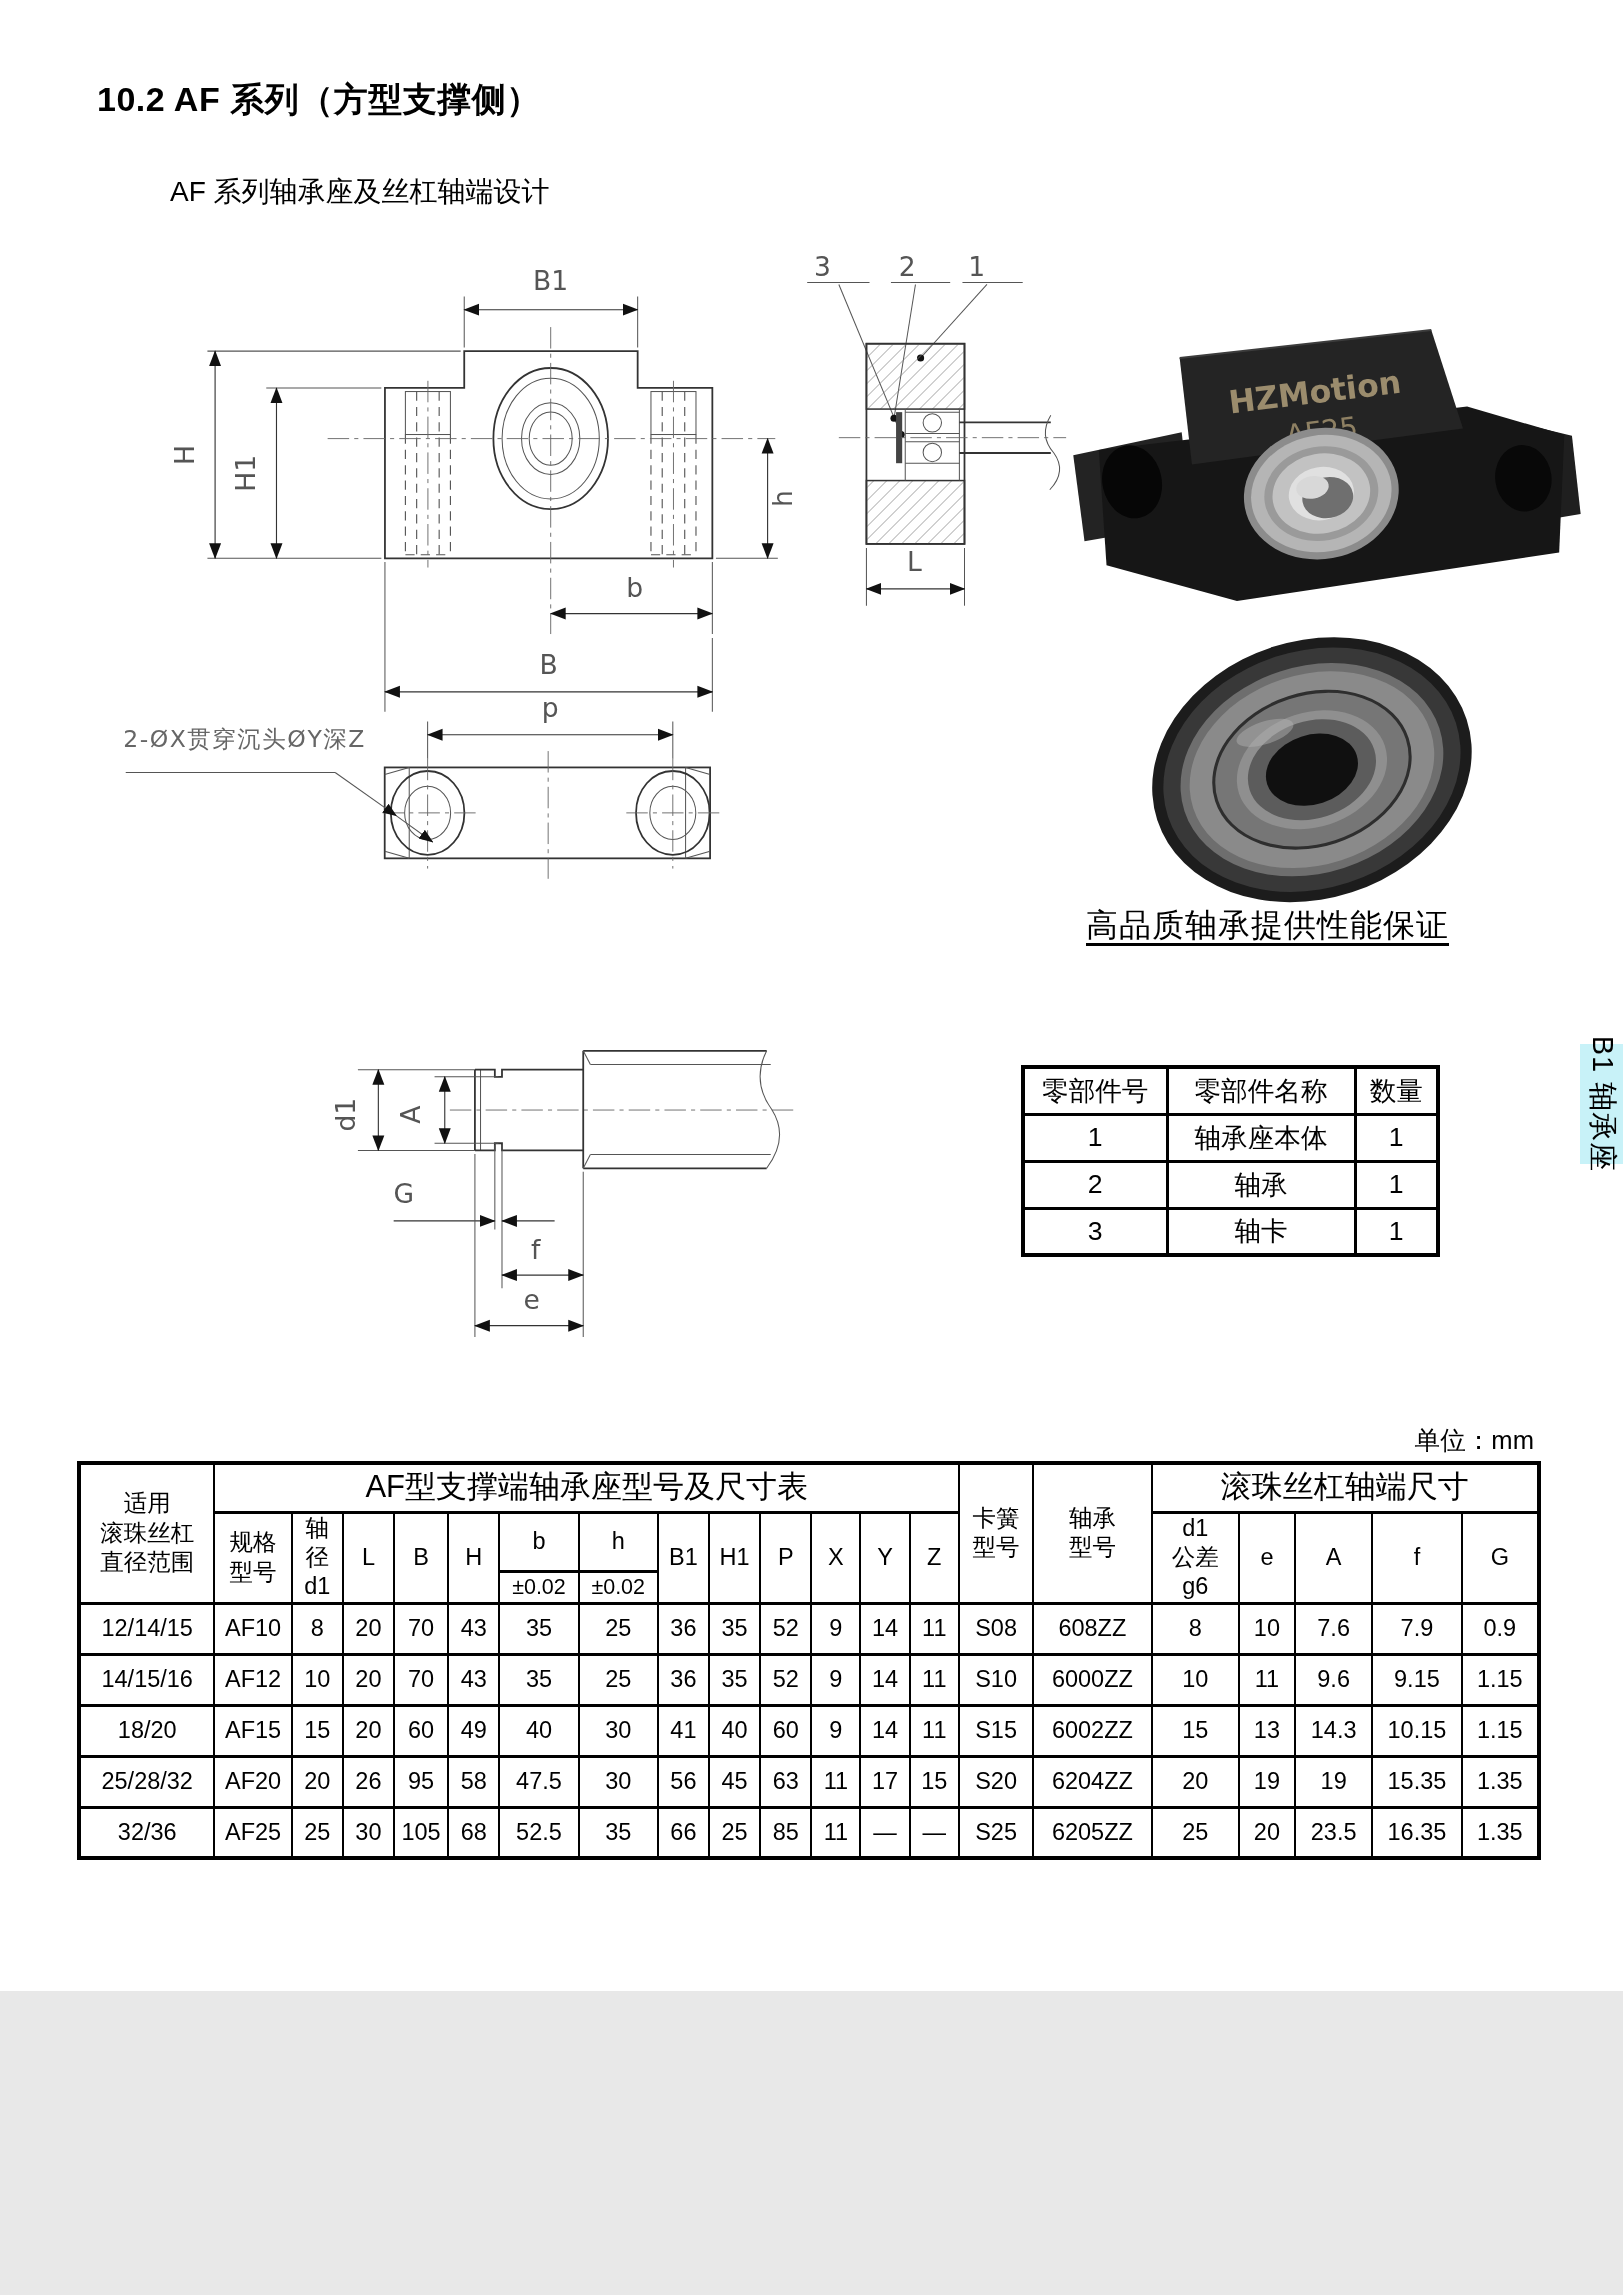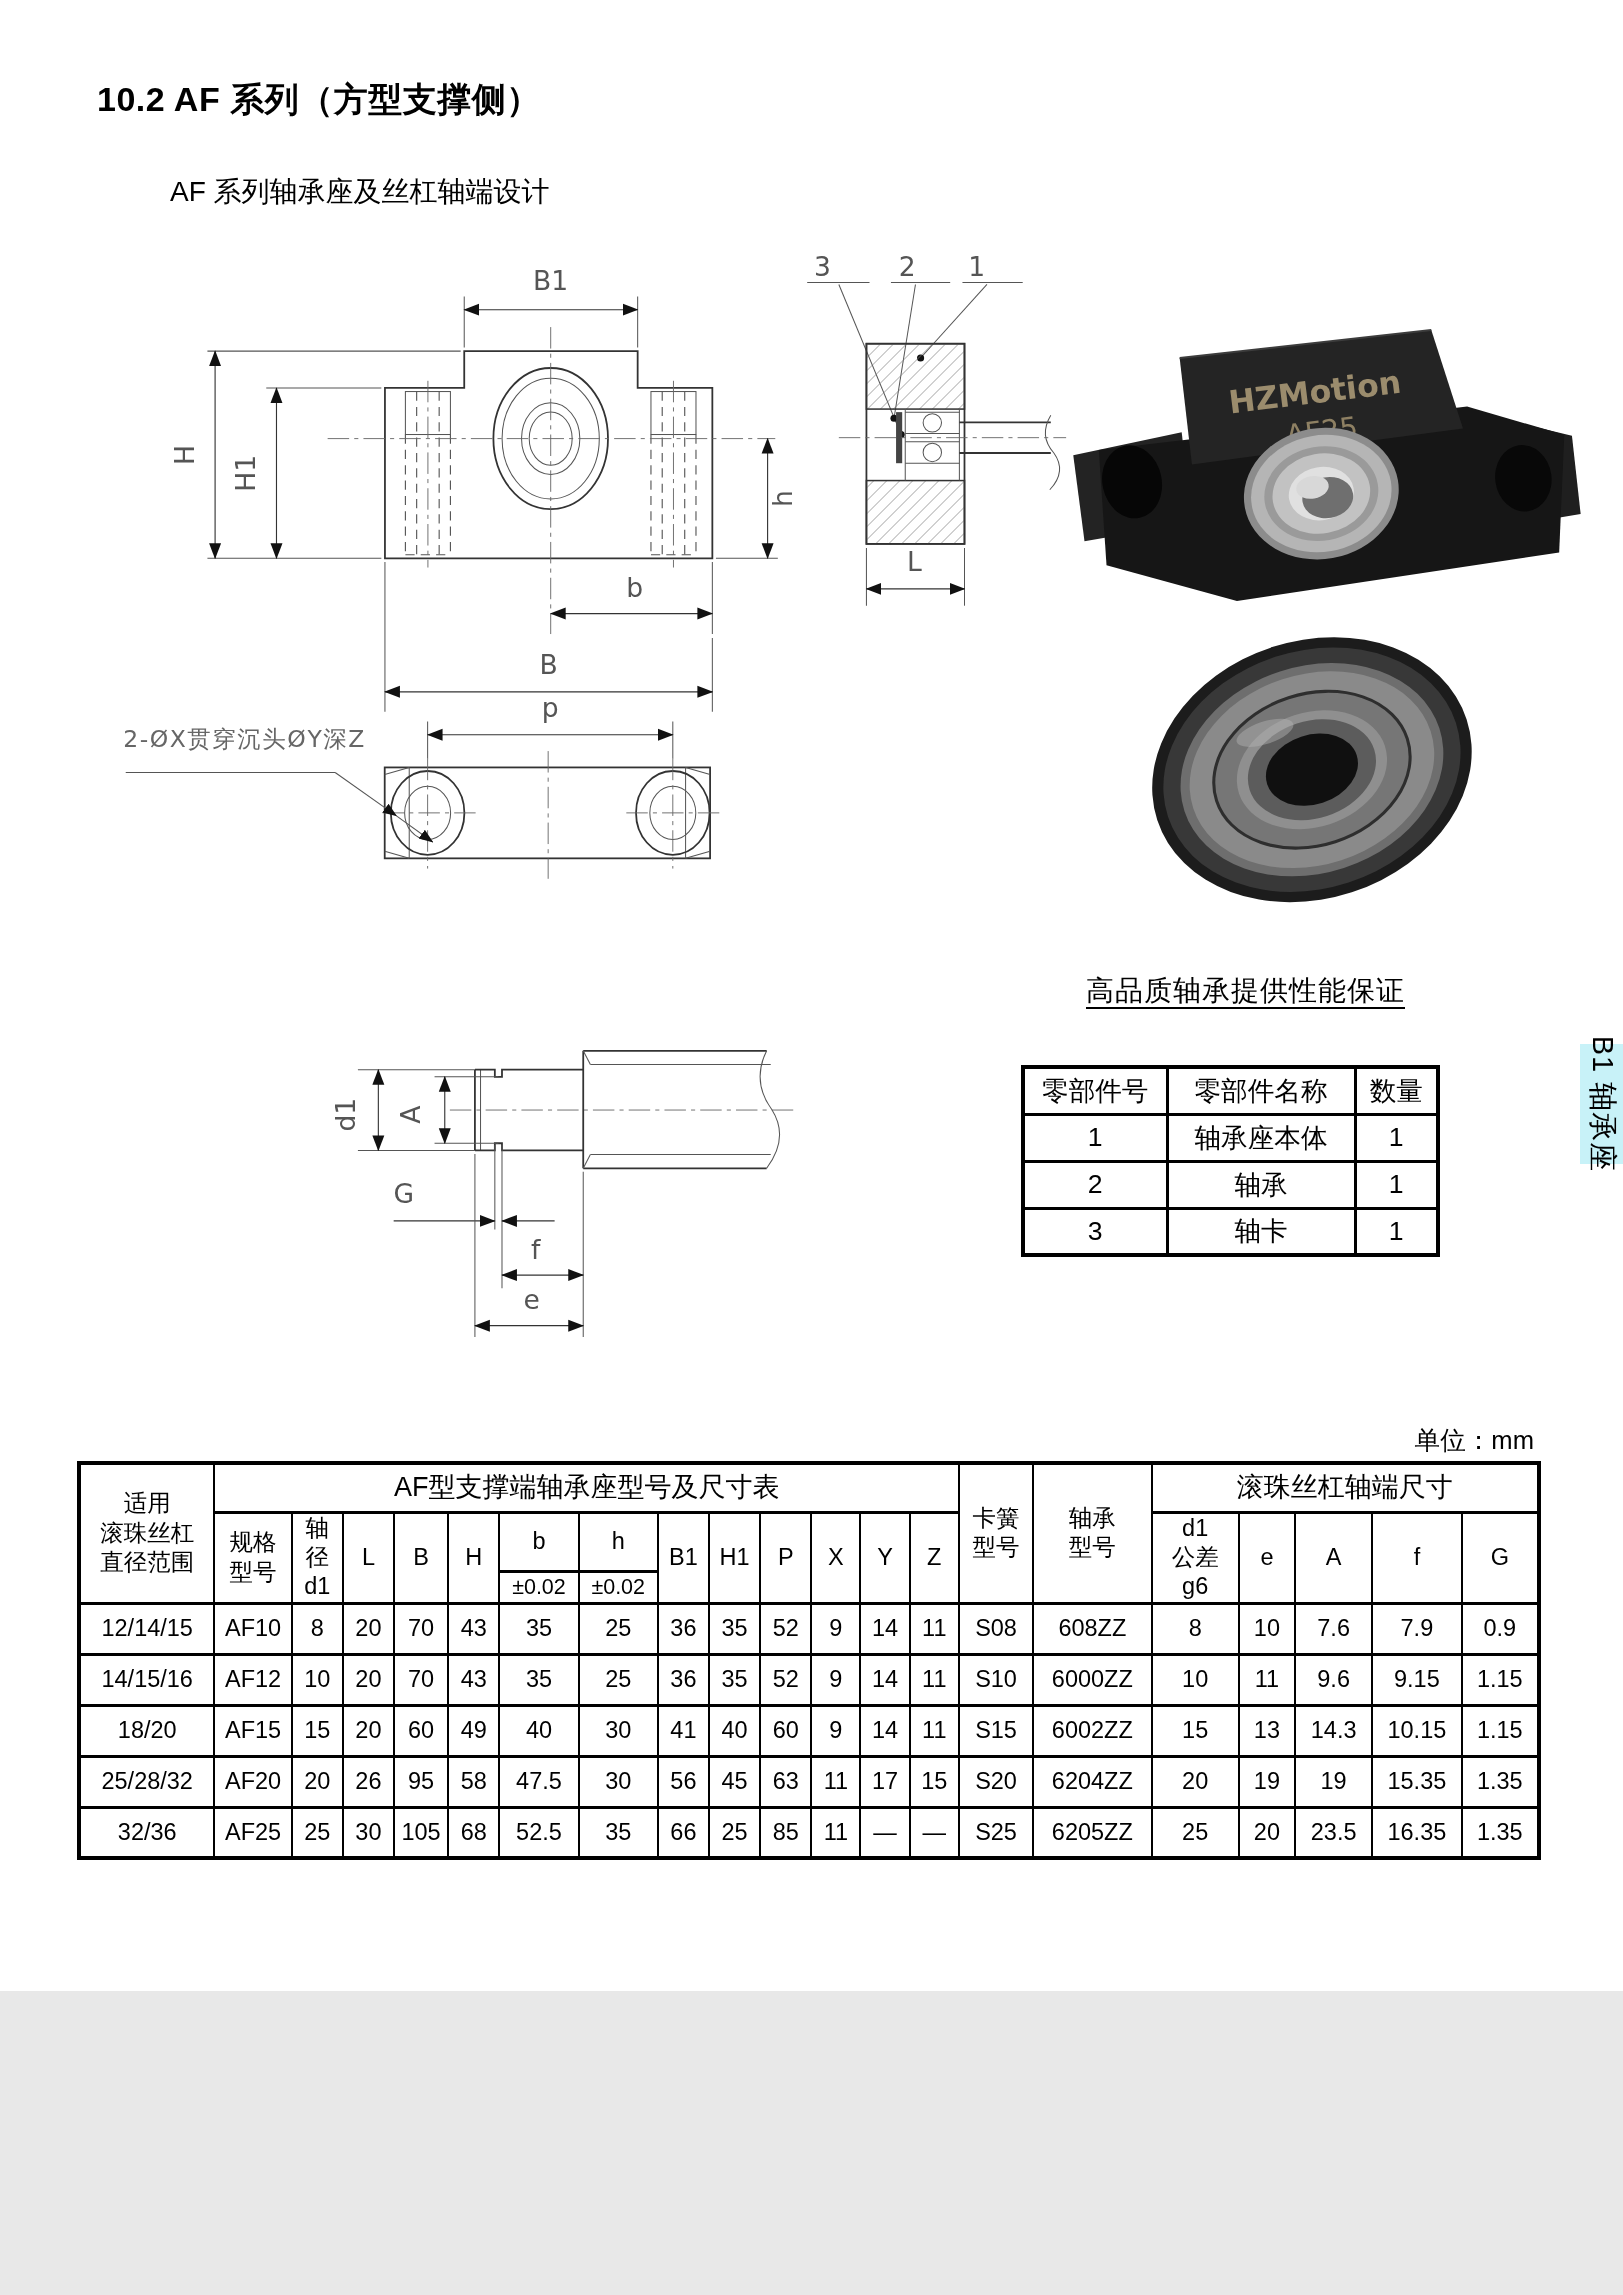--- a/index.html
+++ b/index.html
@@ -1,41 +1,41 @@
 <!DOCTYPE html>
 <html style="font-size:8.2px"><head>
 <meta charset="utf-8">
 <style>
   html,body{margin:0;padding:0;background:#e8e8e8;}
   .page{position:relative;width:1624px;height:1991px;background:#ffffff;overflow:hidden;
         font-family:"Liberation Sans","DejaVu Sans",sans-serif;color:#000;}
   .abs{position:absolute;}
   .title{left:97px;top:77px;font-size:34px;font-weight:bold;letter-spacing:0.5px;}
   .subtitle{left:170px;top:173px;font-size:28px;}
-  .caption{left:1086px;top:972px;font-size:28px;text-decoration:underline;text-underline-offset:7.2px;letter-spacing:1px;}
+  .caption{left:1086px;top:904px;font-size:32px;text-decoration:underline;text-underline-offset:7.2px;letter-spacing:1px;}
   .unit{left:1176px;top:1423px;width:358px;text-align:right;font-size:25.6px;}
   .notes{left:113px;top:1997px;font-size:23.5px;line-height:1.45;}
   
   .side-tab{left:1580px;top:1044px;width:44px;height:120px;background:#c8f2f8;}
   .side-tab span{position:absolute;left:50%;top:50%;transform:translate(-50%,-50%) rotate(90deg);
                  white-space:nowrap;font-size:29px;letter-spacing:1px;}
   
   table{border-collapse:collapse;table-layout:fixed;}
   .parts{left:1021px;top:1059px;margin-top:6px;}
   .parts table{width:415px;border:4.6px solid #000;}
   .parts td,.parts th{border:3.1px solid #000;text-align:center;vertical-align:middle;
                       font-size:26.6px;font-weight:normal;padding:0;}
   .parts tr{height:47px;}
   
   .main{left:77px;top:1461px;}
   .main table{width:1464px;border:4.6px solid #000;}
   .main td,.main th{border:2px solid #000;border-top-width:3.6px;border-bottom-width:3.6px;
                     text-align:center;vertical-align:middle;font-weight:normal;
                     font-size:23.5px;padding:0;white-space:pre-line;line-height:1.25;}
-  .main .grp{font-size:27px;}
+  .main .grp{font-size:31px;}
   .main .tol{font-size:21.5px;text-align:center;}
   .main tr.rg{height:49px;}
   .main tr.rn{height:57px;}
   .main tr.rt{height:30px;}
   .main tr.rd{height:51px;}
   
   svg{position:absolute;overflow:visible;}
   svg text{font-family:"DejaVu Sans","Liberation Sans",sans-serif;fill:#555;font-size:52px;}
   .ol{stroke:#333;stroke-width:3.5;fill:none;}
   .thin{stroke:#555;stroke-width:2;fill:none;}

